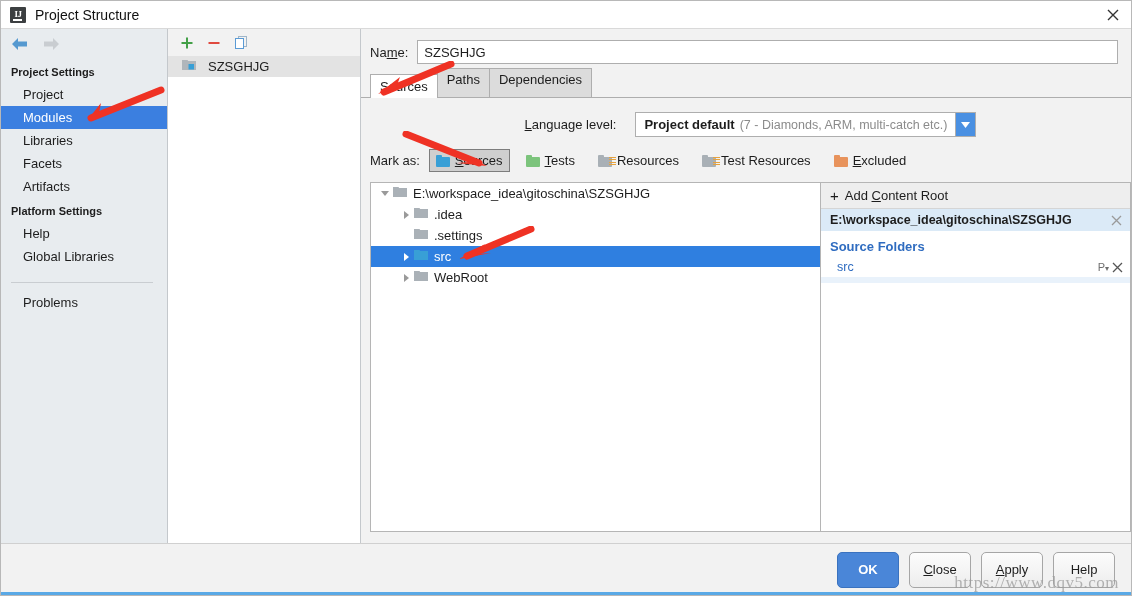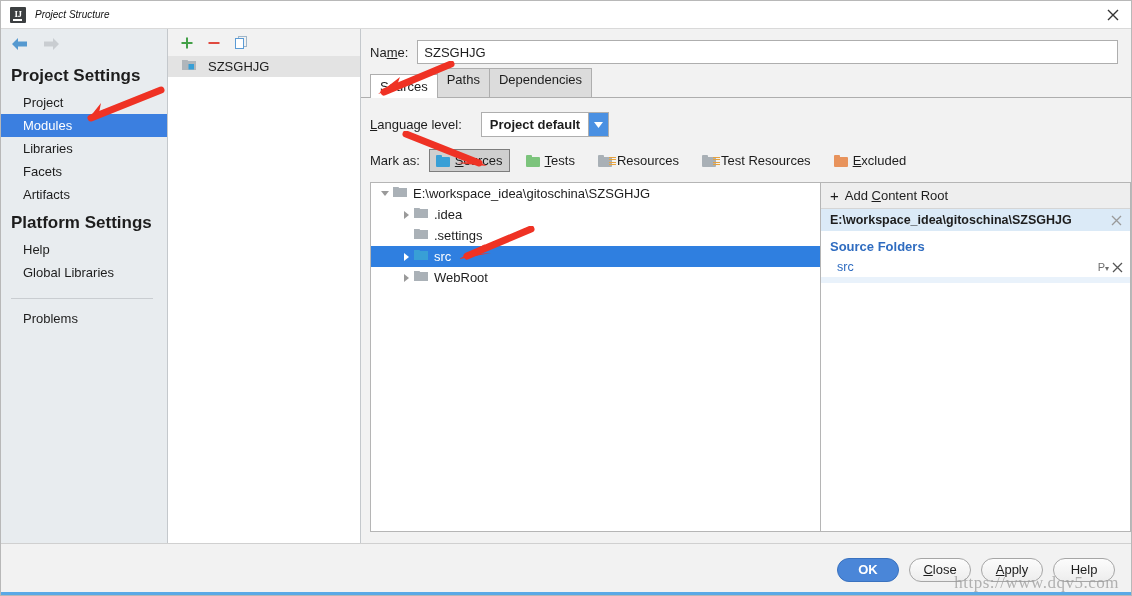--- a/index.html
+++ b/index.html
@@ -38,21 +38,21 @@
   }
   .ij-logo span {
     color: #fff; font-size: 9px; font-weight: bold;
     font-family: "Liberation Serif", serif;
     letter-spacing: -0.5px; line-height: 1;
   }
   .ij-logo::after {
     content: ""; position: absolute; bottom: 2px; left: 3px;
     width: 9px; height: 1.5px; background: #fff;
   }
-  .title-text { font-size: 10px; color: #111; font-style: italic; }
+  .title-text { font-size: 14px; color: #111; }
   .titlebar-close {
     position: absolute; right: 0; top: 0;
     width: 36px; height: 27px;
     display: flex; align-items: center; justify-content: center;
     cursor: pointer;
   }
   .titlebar-close svg { display: block; }
 
   
   .body-row { flex: 1; display: flex; min-height: 0; }
@@ -63,21 +63,21 @@
     background: #e8ecef;
     border-right: 1px solid #c4c8cc;
     display: flex; flex-direction: column;
   }
   .nav-arrows {
     height: 30px; display: flex; align-items: center;
     padding-left: 10px; gap: 15px;
   }
   .nav-arrow { cursor: pointer; line-height: 0; }
   .sidebar-section {
-    font-weight: bold; font-size: 17px; color: #1d1d1d;
+    font-weight: bold; font-size: 11px; color: #1d1d1d;
     padding: 7px 0 5px 10px;
   }
   .sidebar-item {
     height: 23px; line-height: 23px;
     padding-left: 22px; font-size: 13px; color: #1d1d1d;
     cursor: pointer; white-space: nowrap;
   }
   .sidebar-item.selected { background: #3b7fe0; color: #ffffff; }
   .sidebar-sep {
     margin: 14px 14px 8px 10px;
@@ -132,21 +132,21 @@
     border: 1px solid #aeaeae; border-bottom: none;
     background: #dcdcdc; cursor: pointer;
     margin-right: -1px; position: relative;
   }
   .tab.active {
     background: #ffffff; height: 24px; line-height: 23px;
     z-index: 2; margin-bottom: -1px;
   }
   .lang-row {
     display: flex; align-items: center;
-    gap: 19px; padding: 14px 0 0 9px;
+    gap: 19px; padding: 14px 0 0 9px; justify-content: center;
   }
   .lang-label { font-size: 13px; }
   .lang-combo {
     display: flex; align-items: center;
     border: 1px solid #aeaeae; background: #fff; height: 25px;
   }
   .lang-value {
     padding: 0 8px; white-space: nowrap;
     display: flex; align-items: baseline; gap: 5px;
   }
@@ -259,22 +259,22 @@
   
   .footer {
     height: 52px; min-height: 52px;
     background: #f2f2f2;
     border-top: 1px solid #d0d0d0;
     display: flex; align-items: center; justify-content: flex-end;
     padding-right: 16px; gap: 10px;
     position: relative;
   }
   .btn {
-    min-width: 62px; height: 24px;
-    border: 1px solid #a6a6a6; border-radius: 13px;
+    min-width: 62px; height: 36px;
+    border: 1px solid #a6a6a6; border-radius: 5px;
     background: linear-gradient(#fcfcfc, #ededed);
     font-family: "Liberation Sans", sans-serif; font-size: 13px;
     color: #1d1d1d; cursor: pointer;
     display: flex; align-items: center; justify-content: center;
   }
   .btn.primary {
     background: #4a86d8; border-color: #3a72bf;
     color: #ffffff; font-weight: bold;
   }
   .watermark {
@@ -381,20 +381,21 @@
         <div class="tab active">Sources</div>
         <div class="tab">Paths</div>
         <div class="tab">Dependencies</div>
       </div>
 
       <div class="lang-row">
         <span class="lang-label"><span class="u">L</span>anguage level:</span>
         <div class="lang-combo">
           <span class="lang-value">
             <span class="primary">Project default</span>
+            <span class="secondary">(7 - Diamonds, ARM, multi-catch etc.)</span>
           </span>
           <span class="combo-arrow">
             <svg width="9" height="6" viewBox="0 0 9 6">
                 <path d="M0 0 L9 0 L4.5 6 Z" fill="#ffffff"></path>
               </svg>
           </span>
         </div>
       </div>
 
       <div class="markas-row">

